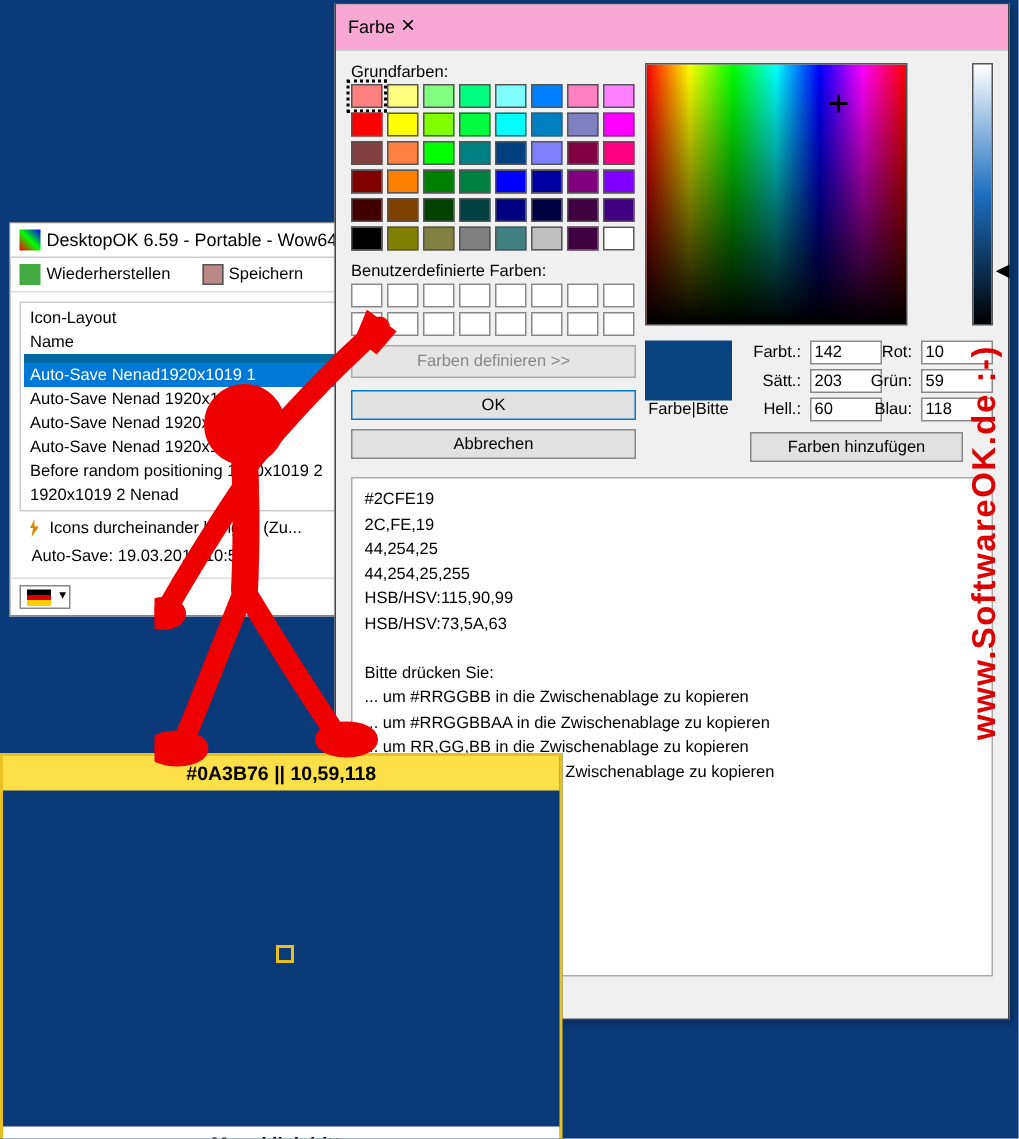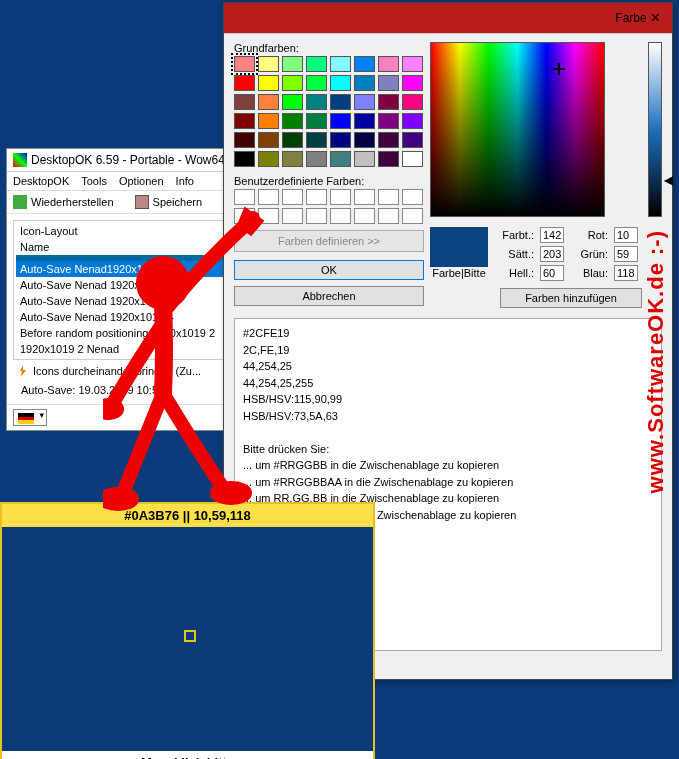--- a/index.html
+++ b/index.html
@@ -26,21 +26,21 @@
 .dok-status { padding: 3px 6px; display: flex; gap: 4px; align-items: center; }
 .dok-status .bolt { width: 12px; height: 12px; }
 .dok-auto { padding: 4px 10px; }
 .dok-lang { padding: 4px 6px; border-top: 1px solid #ddd; }
 .flag { display: inline-block; width: 16px; height: 11px; background: linear-gradient(to bottom, #000 0 33%, #d00 33% 66%, #fc0 66% 100%); vertical-align: middle; }
 .lang-sel { display: inline-block; border: 1px solid #888; padding: 1px 12px 1px 4px; position: relative; }
 .lang-sel::after { content:"▾"; position: absolute; right: 2px; top: 0; font-size: 9px; }
 
 
 .farbe-dialog { position: absolute; left: 223px; top: 2px; width: 450px; height: 678px; background: #f0f0f0; border: 1px solid #444; box-shadow: 2px 2px 6px rgba(0,0,0,0.3); }
-.farbe-title { background: #b91c1c; padding: 6px 8px; display: flex; justify-content: flex-end; align-items: center; border-bottom: 1px solid #ccc; }
+.farbe-title { background: #f9a8d4; padding: 6px 8px; display: flex; justify-content: flex-start; align-items: center; border-bottom: 1px solid #ccc; }
 .farbe-title span { font-size: 12px; }
 .farbe-title .close { padding: 0 4px; font-size: 16px; }
 .farbe-body { padding: 8px 10px; }
 .farbe-top { display: flex; gap: 6px; }
 .farbe-left { width: 206px; }
 .farbe-right { flex: 1; display: flex; gap: 6px; }
 .lbl { font-size: 11px; margin-bottom: 2px; display: block; }
 .grid { display: grid; grid-template-columns: repeat(8, 21px); gap: 3px; margin-bottom: 8px; }
 .sw { width: 21px; height: 16px; border: 1px solid #555; }
 .sw.sel { outline: 2px dotted #000; outline-offset: 1px; }
@@ -57,21 +57,21 @@
 .crosshair::before,.crosshair::after { content:""; position:absolute; background:#000; }
 .crosshair::before { left:5px; top:0; width:2px; height:12px; }
 .crosshair::after { top:5px; left:0; height:2px; width:12px; }
 .lumstrip { width: 14px; height: 175px; border: 1px solid #555; background: linear-gradient(to bottom, #fff, #1e6fbf, #000); position: relative; }
 .lum-arrow { position: absolute; right: -12px; font-size: 12px; color: #000; }
 .preview-row { display: flex; margin-top: 10px; gap: 8px; align-items: flex-start; }
 .preview-box { width: 58px; height: 40px; background: #0a4480; }
 .preview-lbl { font-size: 11px; text-align: center; width: 58px; }
 .vals { display: grid; grid-template-columns: 34px 28px 34px 28px; gap: 3px 6px; align-items: center; margin-left: 4px; }
 .vals label { font-size: 11px; text-align: right; }
-.vals input { width: 24px; padding: 1px 2px; border: 1px solid #888; font-size: 11px; }
+.vals input { width: 48px; padding: 1px 2px; border: 1px solid #888; font-size: 11px; }
 .hinzu { grid-column: 1 / span 4; padding: 3px; border: 1px solid #888; background: #e1e1e1; text-align: center; margin-top: 4px; }
 .info-box { margin-top: 10px; padding: 6px 8px; border: 1px solid #aaa; background: #fff; height: 333px; font-size: 12px; line-height: 1.5; }
 .info-box div { white-space: nowrap; }
 
 
 .preview-pane { position: absolute; left: 0; top: 502px; width: 375px; background: #0a3b76; border: 2px solid #e8c020; }
 .preview-hdr { background: #fde047; padding: 4px 16px; font-weight: bold; font-size: 13px; text-align: center; }
 .preview-canvas { height: 224px; position: relative; }
 .mini { position: absolute; left: 182px; top: 103px; width: 12px; height: 12px; border: 2px solid #e8c020; }
 .preview-ftr { background: #fff; padding: 4px; font-weight: bold; text-align: center; font-size: 13px; }
@@ -82,26 +82,20 @@
 
 .figure { position: absolute; left: 103px; top: 203px; width: 180px; height: 320px; pointer-events: none; z-index: 50; }
 </style>
 </head>
 <body>
 
 <div class="desktopok-window">
   <div class="dok-title">
     <span class="ico"></span>
     <span>DesktopOK 6.59 - Portable - Wow64</span>
-  </div>
-  <div class="dok-menu">
-    <span>DesktopOK</span>
-    <span>Tools</span>
-    <span>Optionen</span>
-    <span>Info</span>
   </div>
   <div class="dok-toolbar">
     <div class="tbtn">
         <span class="ic restore"></span>
         <span>Wiederherstellen</span>
       </div>
     <div class="tbtn">
         <span class="ic save"></span>
         <span>Speichern</span>
       </div>

